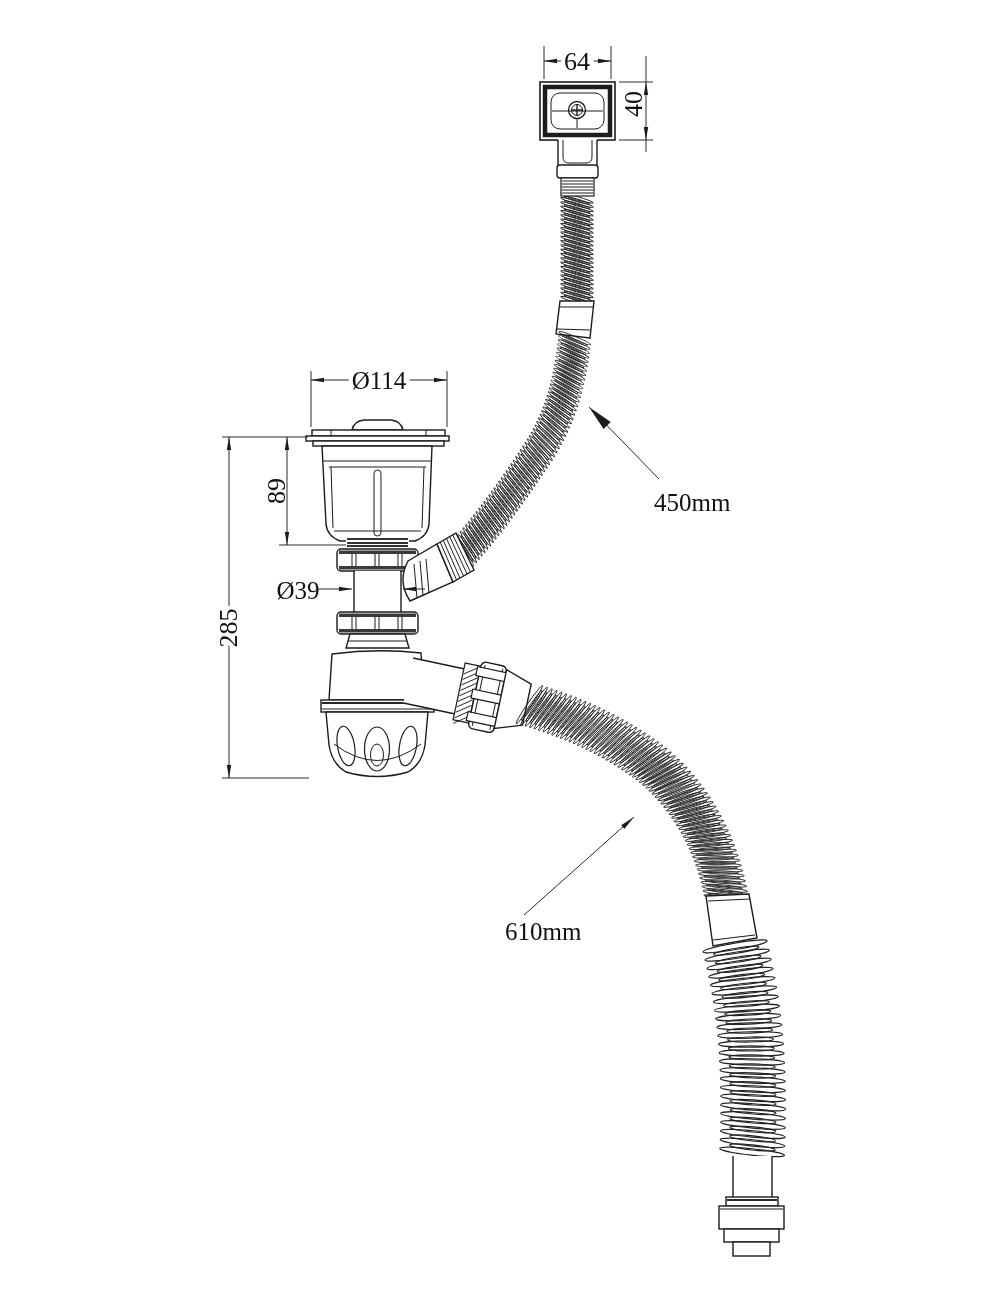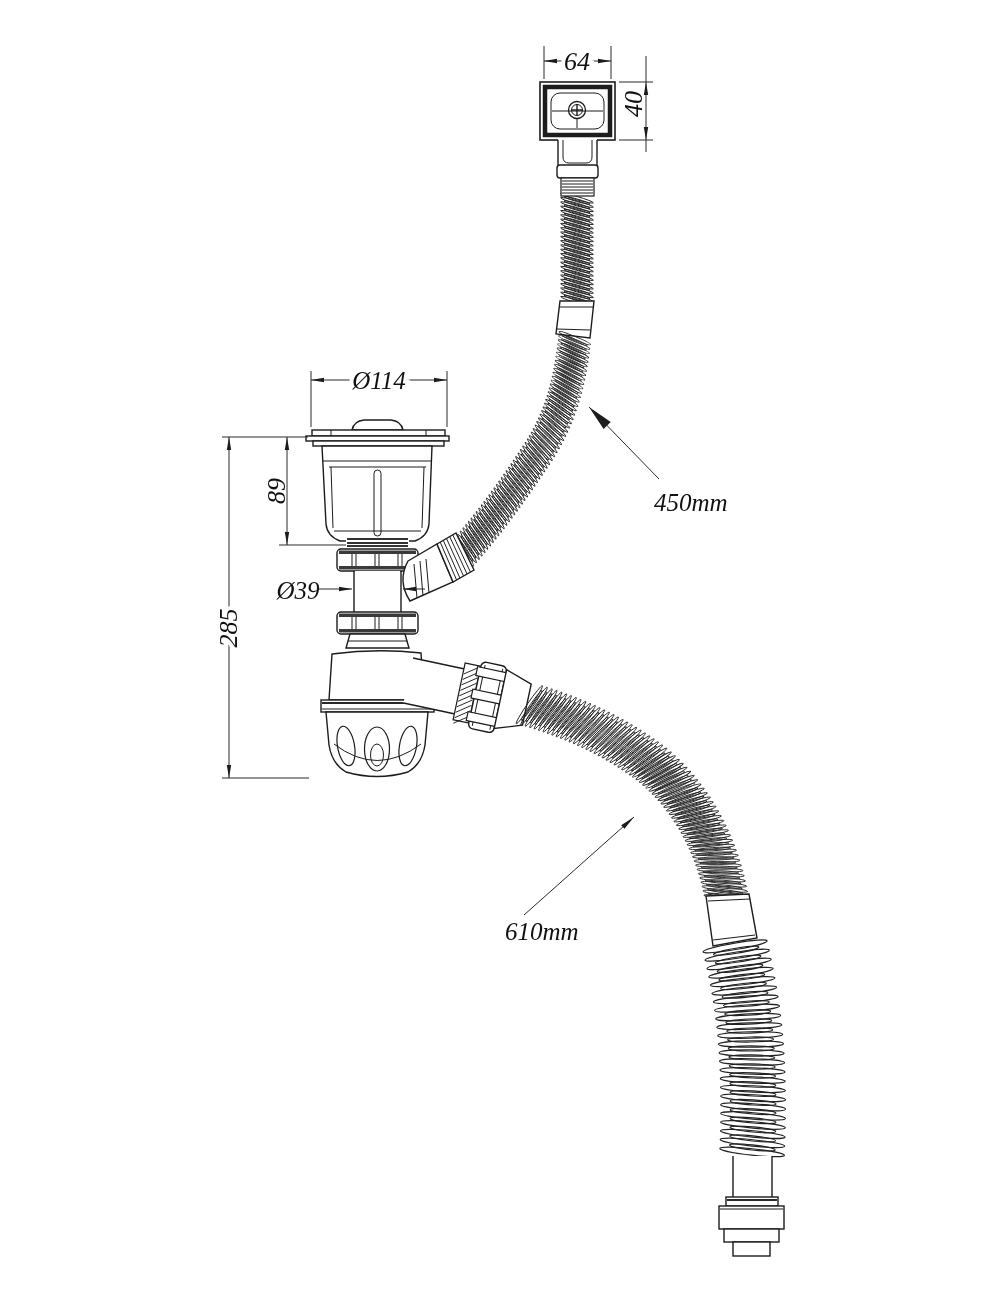--- a/index.html
+++ b/index.html
@@ -1,17 +1,17 @@
 <!DOCTYPE html>
 <html><head>
 <meta charset="utf-8">
 <style>
   html,body{margin:0;padding:0;background:#ffffff;}
   .stage{position:relative;width:1005px;height:1300px;background:#fff;overflow:hidden;
-         font-family:"Liberation Serif", serif;font-style:italic;}
+         font-family:"Liberation Serif", serif;}
   svg{position:absolute;left:0;top:0;}
   .outline{fill:#ffffff;stroke:#1c1c1c;stroke-width:1.4;}
   .thin{fill:none;stroke:#1c1c1c;stroke-width:1;}
   .dimline{stroke:#2a2a2a;stroke-width:1;fill:none;}
   text.dim{font-family:"Liberation Serif", serif;font-size:26px;fill:#111;}
   text.halo{paint-order:stroke;stroke:#ffffff;stroke-width:8;}
   .anchor-mid{text-anchor:middle;dominant-baseline:central;}
 </style>
 </head>
 <body>

